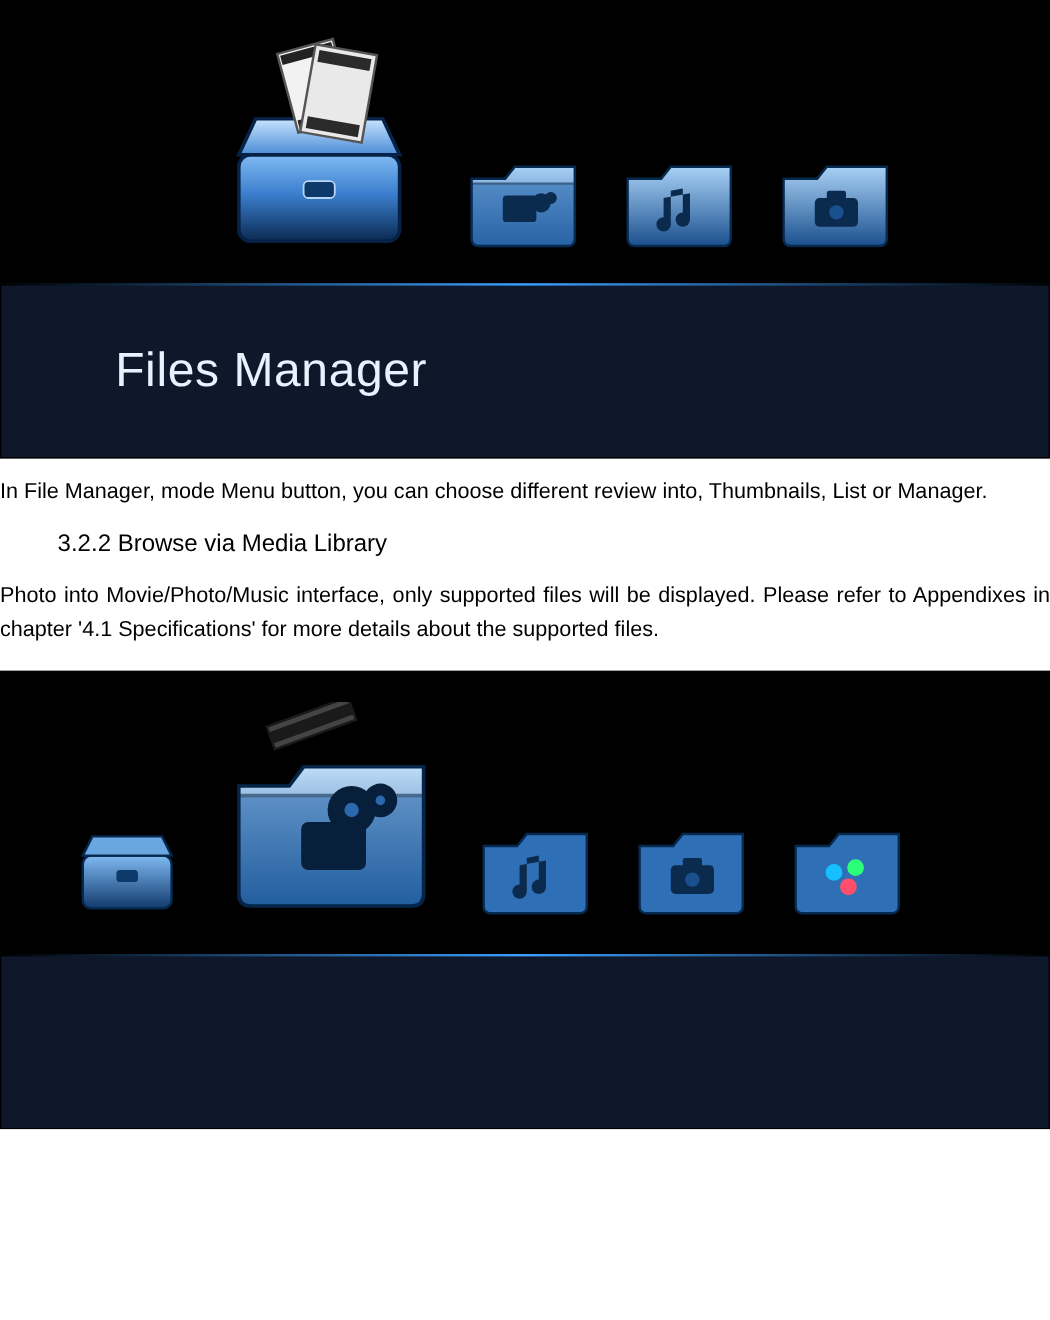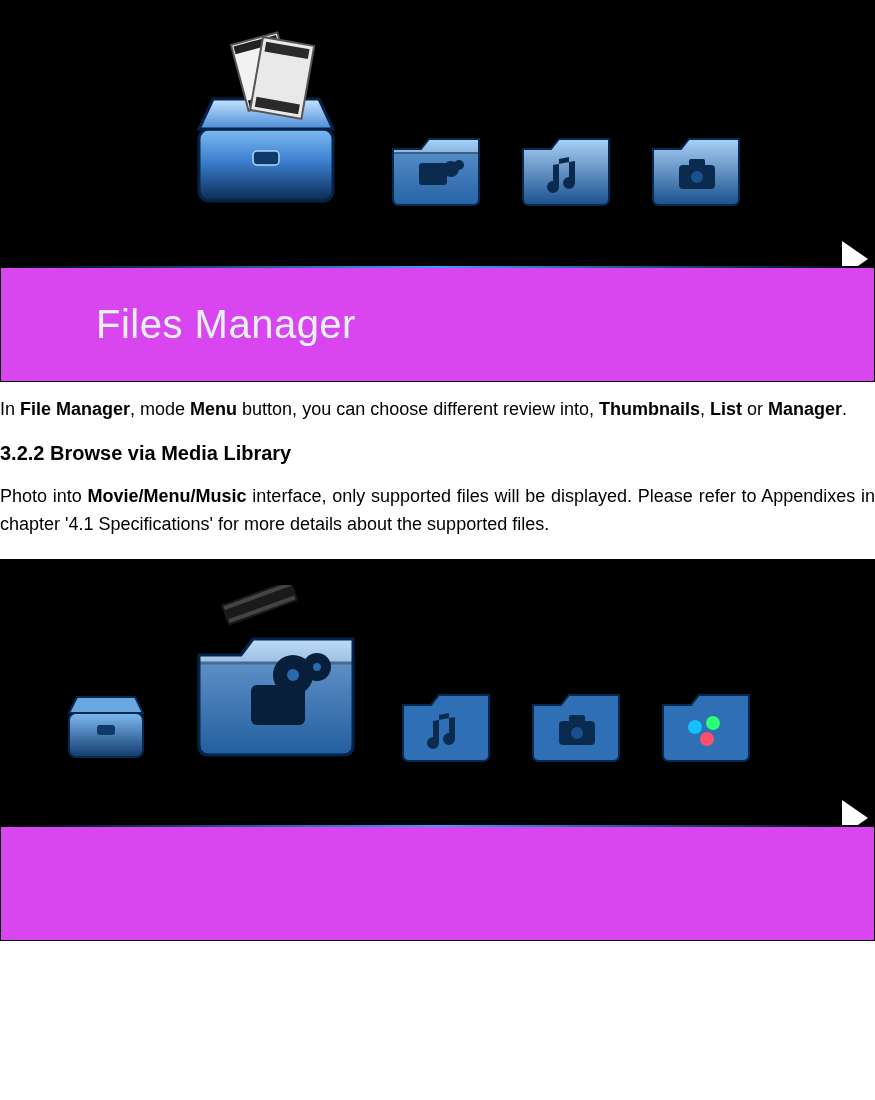--- a/index.html
+++ b/index.html
@@ -29,25 +29,25 @@
     display: flex;
     align-items: flex-end;
   }
   .ss1 .icon-row { top: 28px; padding-left: 160px; }
   .ss2 .icon-row { top: 25px;  padding-left: 40px; }
   .big-slot { width: 210px; display:flex; justify-content:center; }
   .small-slot { width: 130px; display:flex; justify-content:center; }
   .caption-bar {
     position: absolute;
     left: 0; right: 0; bottom: 0;
-    height: 115px;
+    height: 145px;
     display: flex;
     align-items: center;
     padding-left: 95px;
-    background: #d946ef;
+    background: #0f172a;
   }
   .caption-bar-line {
     position: absolute;
     left: 0; right: 0; top: 0;
     height: 2px;
     background: linear-gradient(90deg, #000 0%, #3aa0ff 50%, #000 100%);
   }
   .caption-text {
     font-family: Arial, sans-serif;
     font-size: 40px;
@@ -63,24 +63,25 @@
     border-top: 18px solid transparent;
     border-bottom: 18px solid transparent;
     border-left: 26px solid #fff;
   }
   .para {
     margin: 14px 0;
     text-align: justify;
   }
   .heading {
     margin: 14px 0 10px 0;
-    font-weight: bold;
+    font-weight: normal;
     font-size: 20px;
-  }
-  b { font-weight: bold; }
+    padding-left: 48px;
+  }
+  b { font-weight: normal; }
 </style>
 </head>
 <body>
 
 <div class="page">
 
   <div class="screenshot ss1">
     <div class="icon-row">
 
       <div class="big-slot">
@@ -173,21 +174,21 @@
     </div>
   </div>
 
   <p class="para">
     <span>In </span><b>File Manager</b><span>, mode </span><b>Menu</b><span> button, you can choose different review into, </span><b>Thumbnails</b><span>, </span><b>List</b><span> or </span><b>Manager</b><span>.</span>
   </p>
 
   <div class="heading">3.2.2 Browse via Media Library</div>
 
   <p class="para">
-    <span>Photo into </span><b>Movie/Menu/Music</b><span> interface, only supported files will be displayed. Please refer to Appendixes in chapter '4.1 Specifications' for more details about the supported files.</span>
+    <span>Photo into </span><b>Movie/Photo/Music</b><span> interface, only supported files will be displayed. Please refer to Appendixes in chapter '4.1 Specifications' for more details about the supported files.</span>
   </p>
 
   <div class="screenshot ss2">
     <div class="icon-row">
 
       <div class="small-slot">
         <svg width="110" height="110" viewBox="0 0 110 110">
           <defs>
             <linearGradient id="sb1" x1="0" y1="0" x2="0" y2="1">
               <stop offset="0" stop-color="#7fbaf2"></stop>

